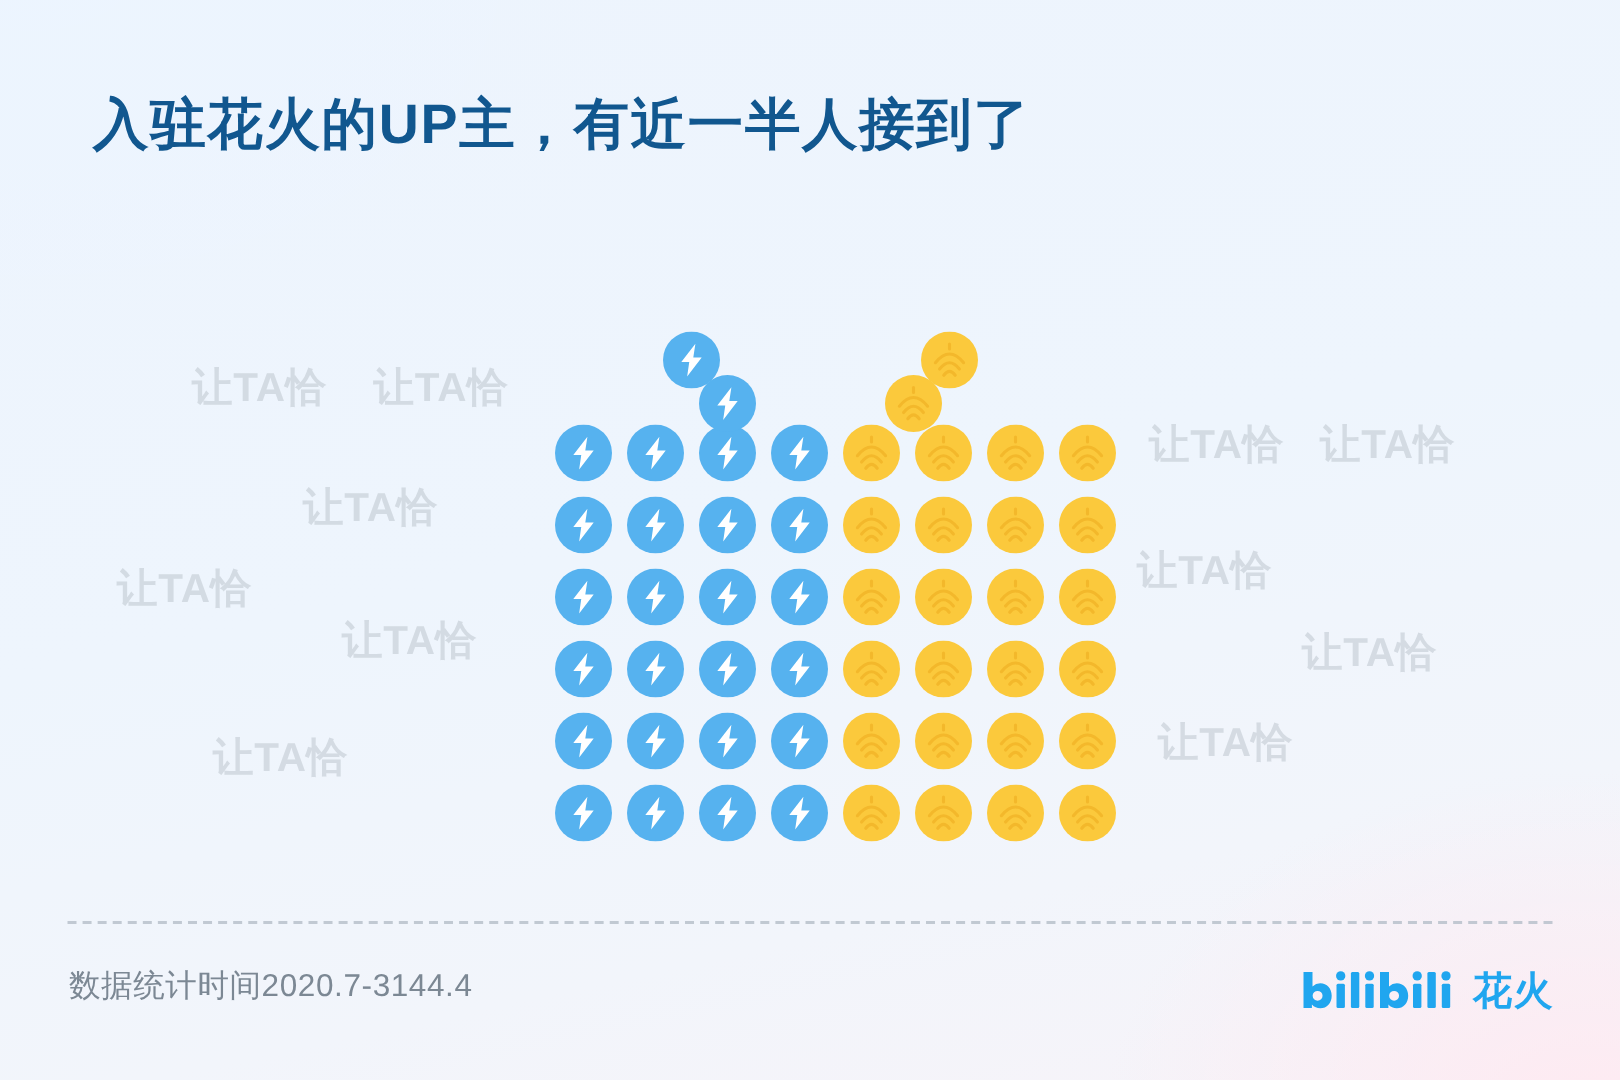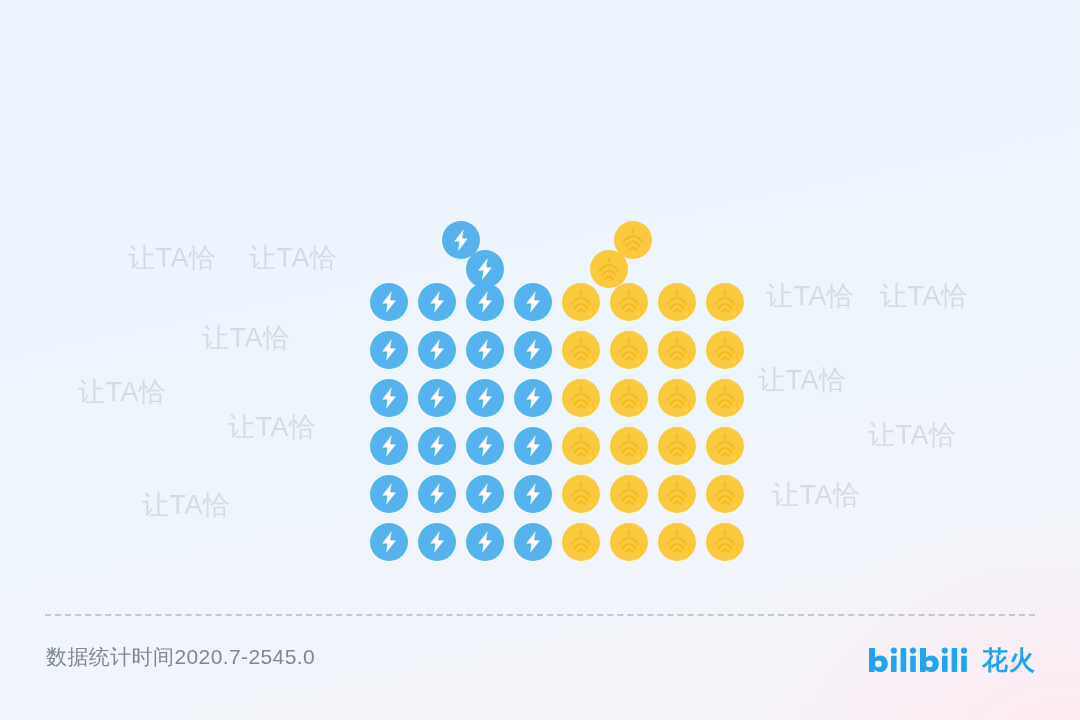--- a/index.html
+++ b/index.html
@@ -40,21 +40,21 @@
     line-height: 52px;
     white-space: nowrap;
   }
 
   
   .wm {
     position: absolute;
     color: #c4ccd4;
     opacity: 0.62;
     font-size: 27px;
-    font-weight: 400;
+    font-weight: 700;
     letter-spacing: 0.5px;
     white-space: nowrap;
     user-select: none;
   }
 
   
   #icon-field {
     position: absolute;
     left: 0;
     top: 0;
@@ -99,20 +99,21 @@
     gap: 11px;
   }
   #brand-logo svg { display: block; }
 </style>
 </head>
 <body>
 
 <div id="poster">
 
   <div id="title-block">
+    <div class="title-line">入驻花火的UP主，有近一半人接到了</div>
   </div>
 
   <div id="watermark-layer">
       <div class="wm" style="left: 128px; top: 240px;">让TA恰</div>
       <div class="wm" style="left: 249px; top: 240px;">让TA恰</div>
       <div class="wm" style="left: 202px; top: 320px;">让TA恰</div>
       <div class="wm" style="left: 78px; top: 374px;">让TA恰</div>
       <div class="wm" style="left: 228px; top: 409px;">让TA恰</div>
       <div class="wm" style="left: 142px; top: 487px;">让TA恰</div>
       <div class="wm" style="left: 766px; top: 278px;">让TA恰</div>
@@ -562,21 +563,21 @@
             <path d="M12.4 25.0 q6.6-8.4 13.2 0"></path>
             <path d="M15.2 29.2 q3.8-5.2 7.6 0"></path>
           </g>
           <path d="M19 8.4 v3.2" stroke="#efae22" stroke-width="2.1" stroke-linecap="round" opacity="0.62"></path>
         </svg>
       </div>
     </div>
 
   <div id="divider"></div>
 
-  <div id="footer-note">数据统计时间2020.7-2545.0</div>
+  <div id="footer-note">数据统计时间2020.7-3144.4</div>
 
   <div id="brand-logo">
     <span>
       <svg width="104" height="30" viewBox="0 0 104 30" aria-hidden="true">
         <g fill="#20a6ef">
 
           <path d="M2 3 h6 v9.6 a7.6 7.6 0 0 1 5.2-2.1 c4.4 0 7.6 3.5 7.6 8.3 c0 4.9-3.2 8.4-7.6 8.4 a7.6 7.6 0 0 1-5.6-2.5 V27 H2 Z M11.4 15.6 a3.3 3.3 0 1 0 0 6.6 a3.3 3.3 0 0 0 0-6.6 Z"></path>
 
           <rect x="24" y="10.8" width="5.6" height="16.2" rx="1"></rect>
           <circle cx="26.8" cy="5.6" r="3.1"></circle>

